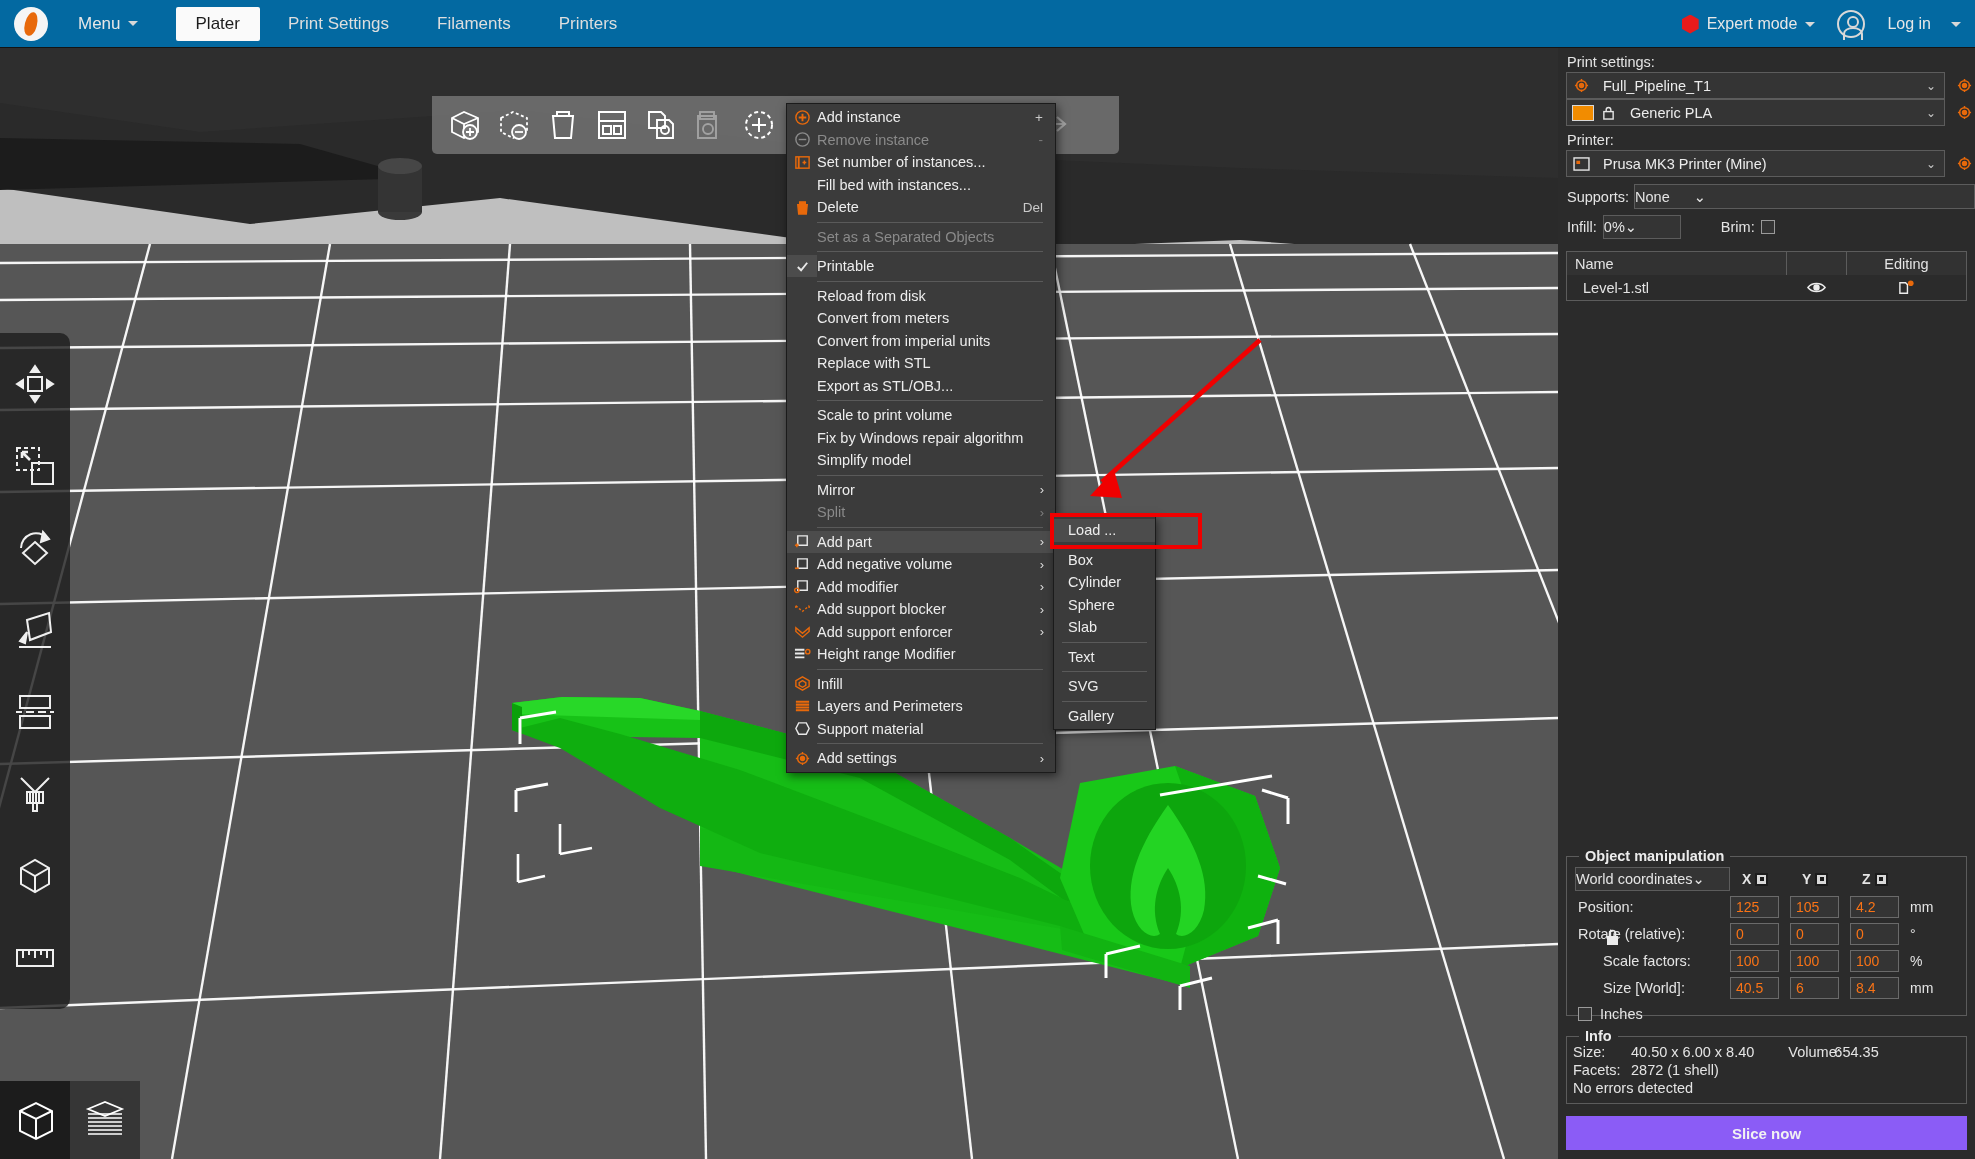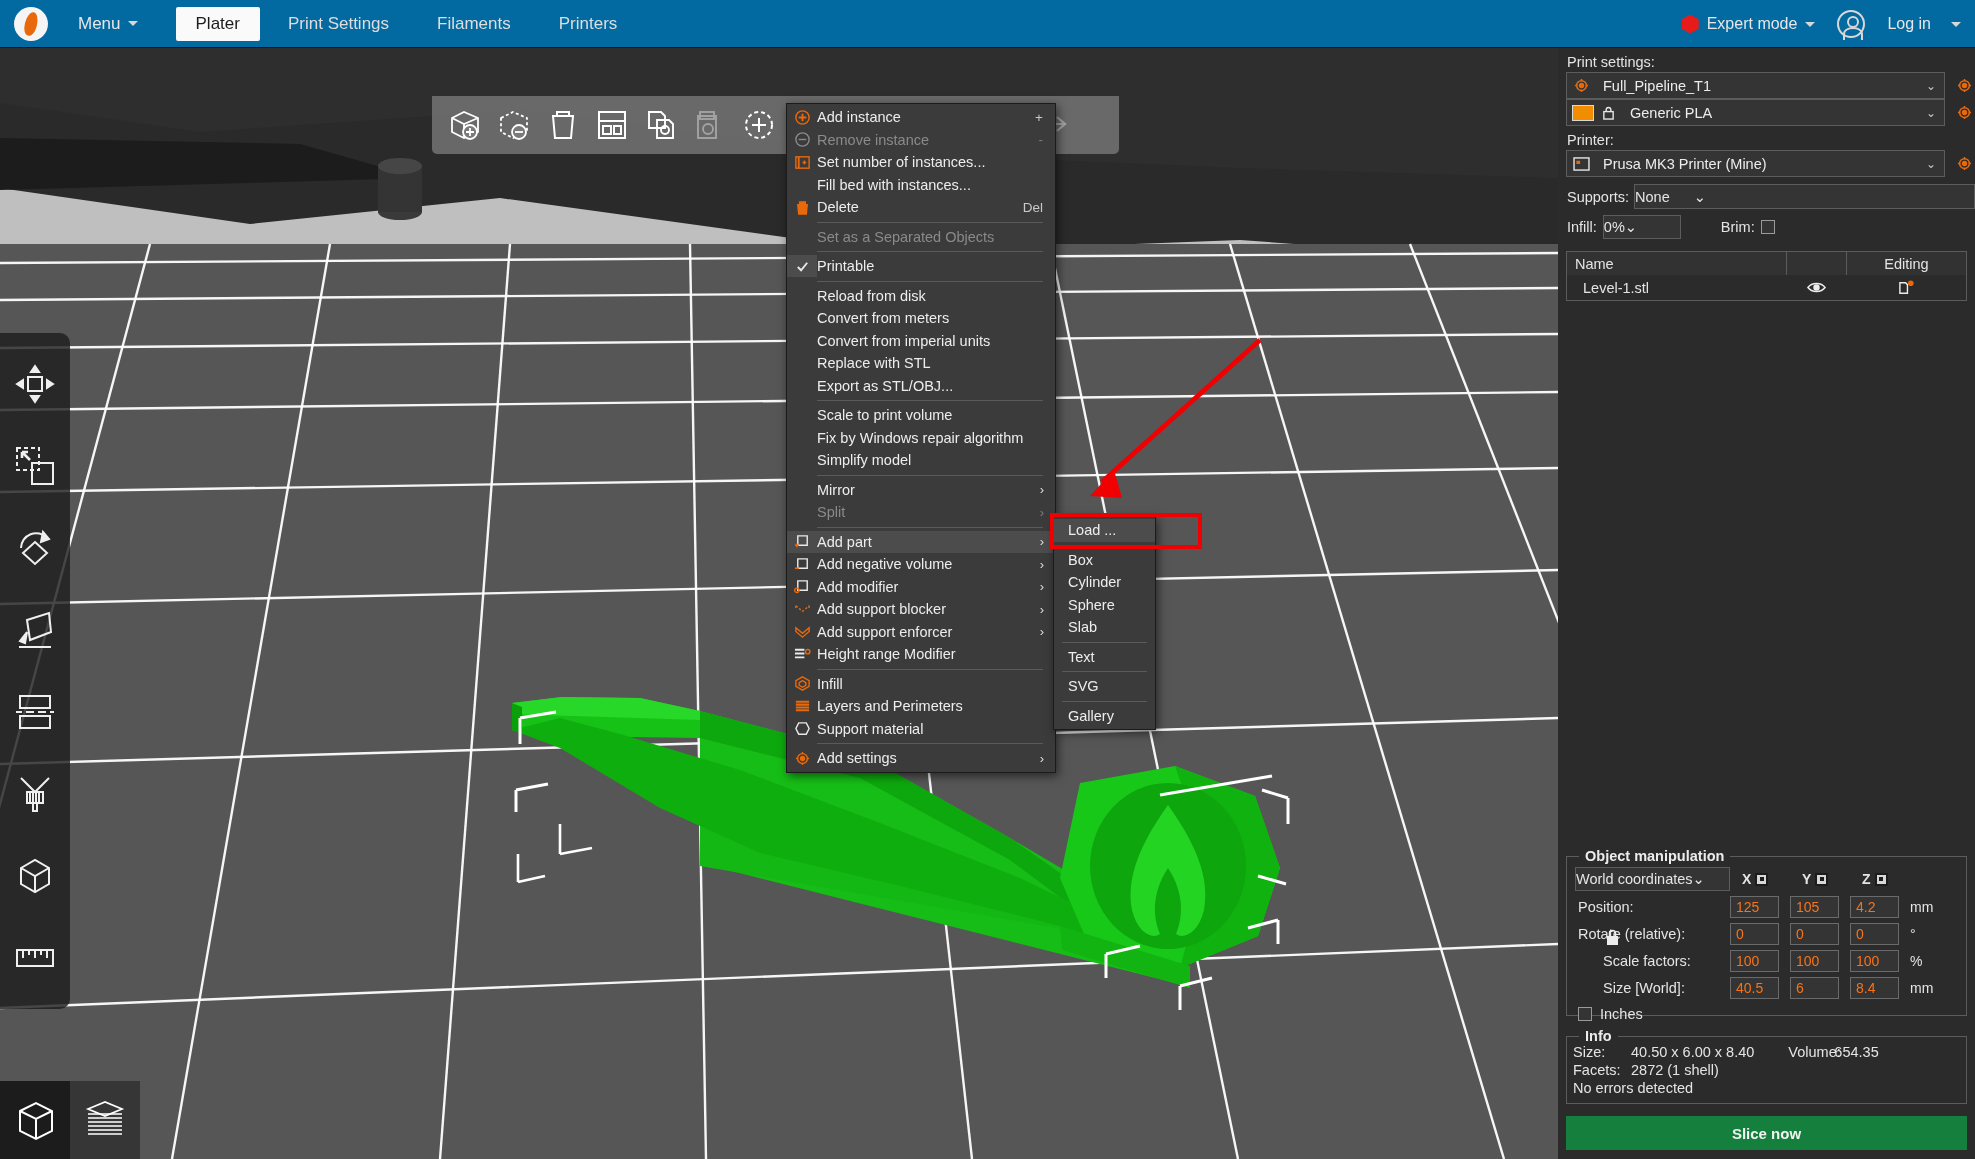--- a/index.html
+++ b/index.html
@@ -171,21 +171,21 @@
   .inch-row { display:flex; align-items:center; gap:8px; margin-top:7px; padding-left: 3px; }
 
   .info { top: 988px; height: 68px; }
   .info-inner { padding: 6px 0 0 6px; font-size: 14.5px; line-height: 18px; }
   .info-row { display:flex; }
   .info-row .k { width: 58px; }
   .info-row .v { }
   .info-row .k2 { width: 80px; padding-left: 34px;}
 
   .slice-btn { position: absolute; left: 8px; top: 1068px; width: 401px; height: 34px;
-    background: #15803d; color: #f2f2f2; font-size: 15px; font-weight: bold;
+    background: #8b5cf6; color: #f2f2f2; font-size: 15px; font-weight: bold;
     display:flex; align-items:center; justify-content:center; cursor: pointer; }
 </style>
 </head>
 <body>
 
 <div class="app">
 
   <div class="topbar">
     <div class="logo"></div>
     <div class="menu-btn">

